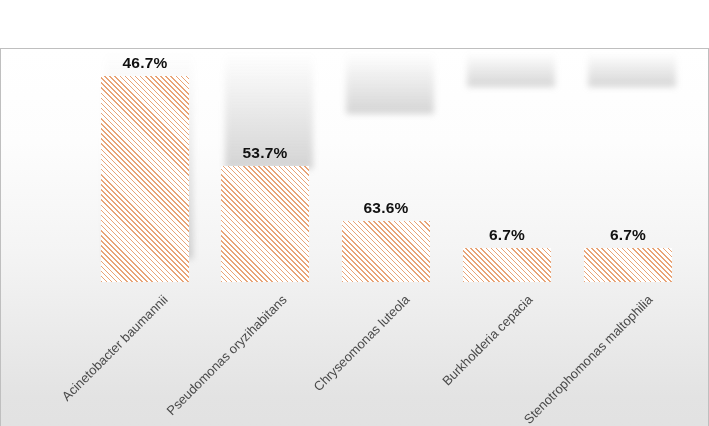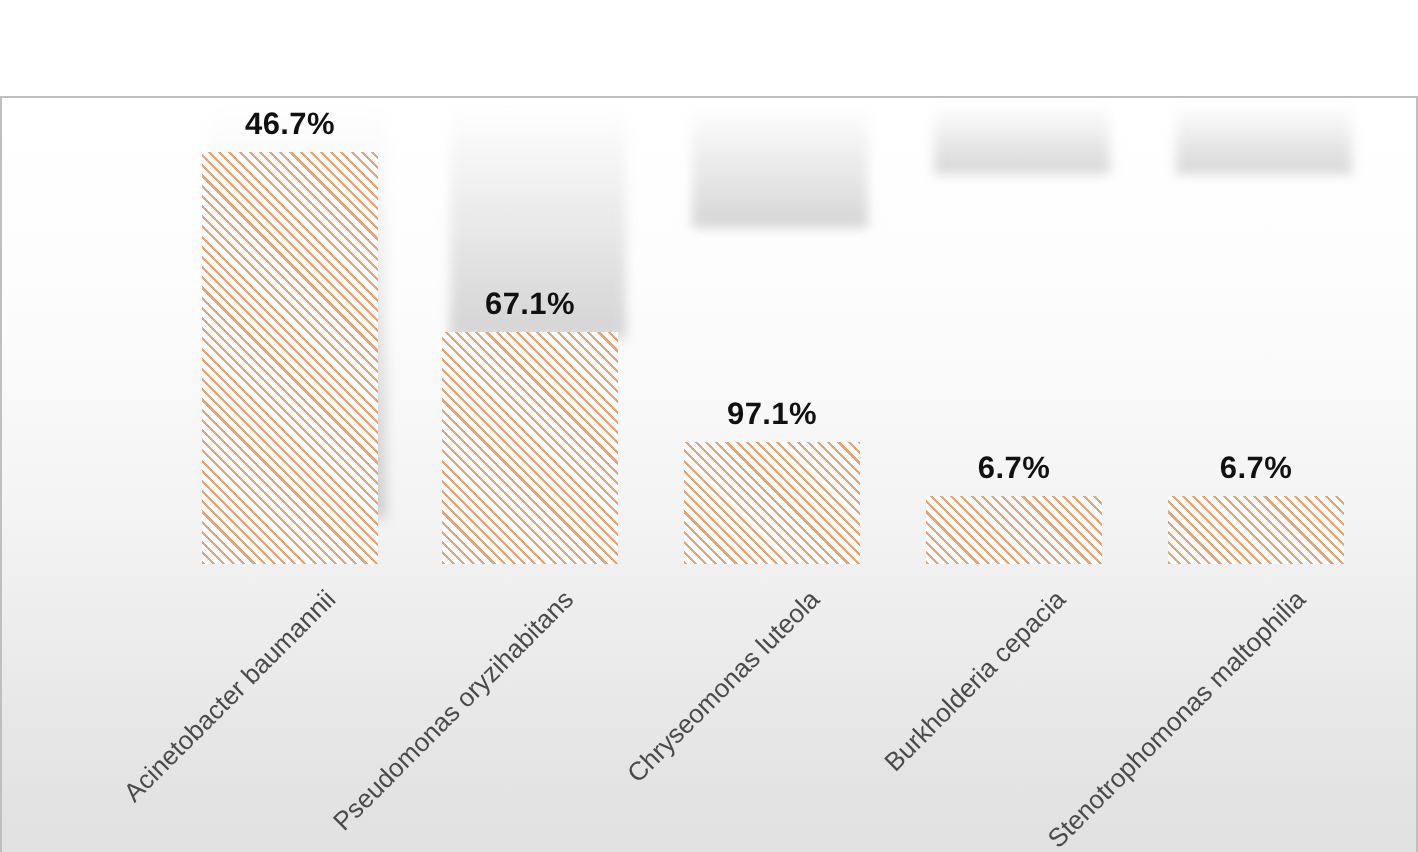--- a/index.html
+++ b/index.html
@@ -97,27 +97,27 @@
 
     <div class="bar-slot" style="left:100px; width:88px;">
       <div class="bar-shadow" style="height:206px;"></div>
       <div class="bar-rect" style="height:206px;"></div>
       <div class="bar-value" style="bottom:210px;">46.7%</div>
     </div>
 
     <div class="bar-slot" style="left:220px; width:88px;">
       <div class="bar-shadow" style="height:116px;"></div>
       <div class="bar-rect" style="height:116px;"></div>
-      <div class="bar-value" style="bottom:120px;">67.1%</div>
+      <div class="bar-value" style="bottom:120px;">53.7%</div>
     </div>
 
     <div class="bar-slot" style="left:341px; width:88px;">
       <div class="bar-shadow" style="height:61px;"></div>
       <div class="bar-rect" style="height:61px;"></div>
-      <div class="bar-value" style="bottom:65px;">97.1%</div>
+      <div class="bar-value" style="bottom:65px;">63.6%</div>
     </div>
 
     <div class="bar-slot" style="left:462px; width:88px;">
       <div class="bar-shadow" style="height:34px;"></div>
       <div class="bar-rect" style="height:34px;"></div>
       <div class="bar-value" style="bottom:38px;">6.7%</div>
     </div>
 
     <div class="bar-slot" style="left:583px; width:88px;">
       <div class="bar-shadow" style="height:34px;"></div>

